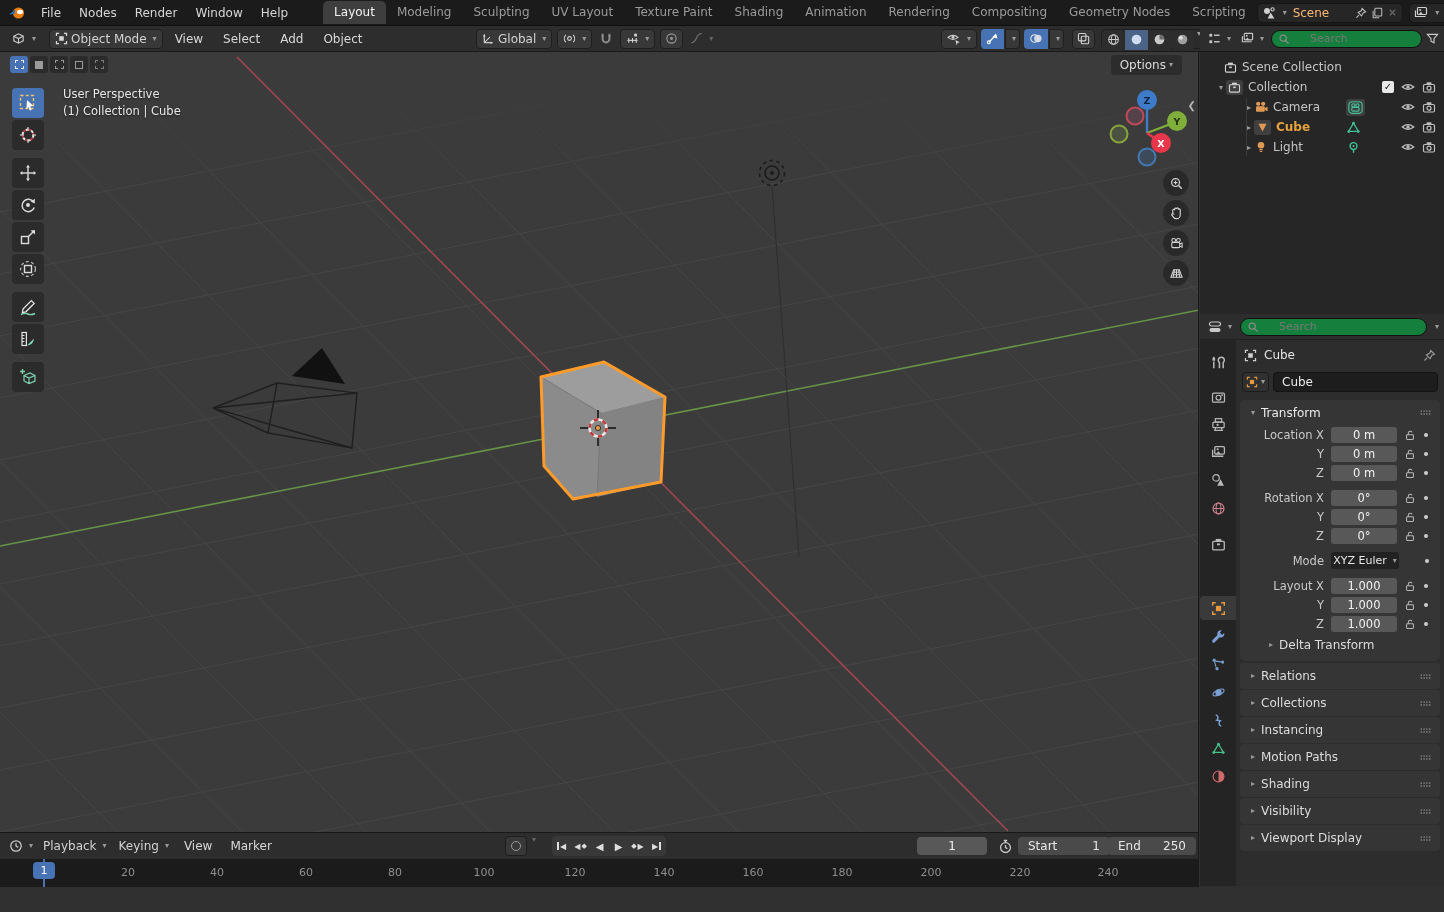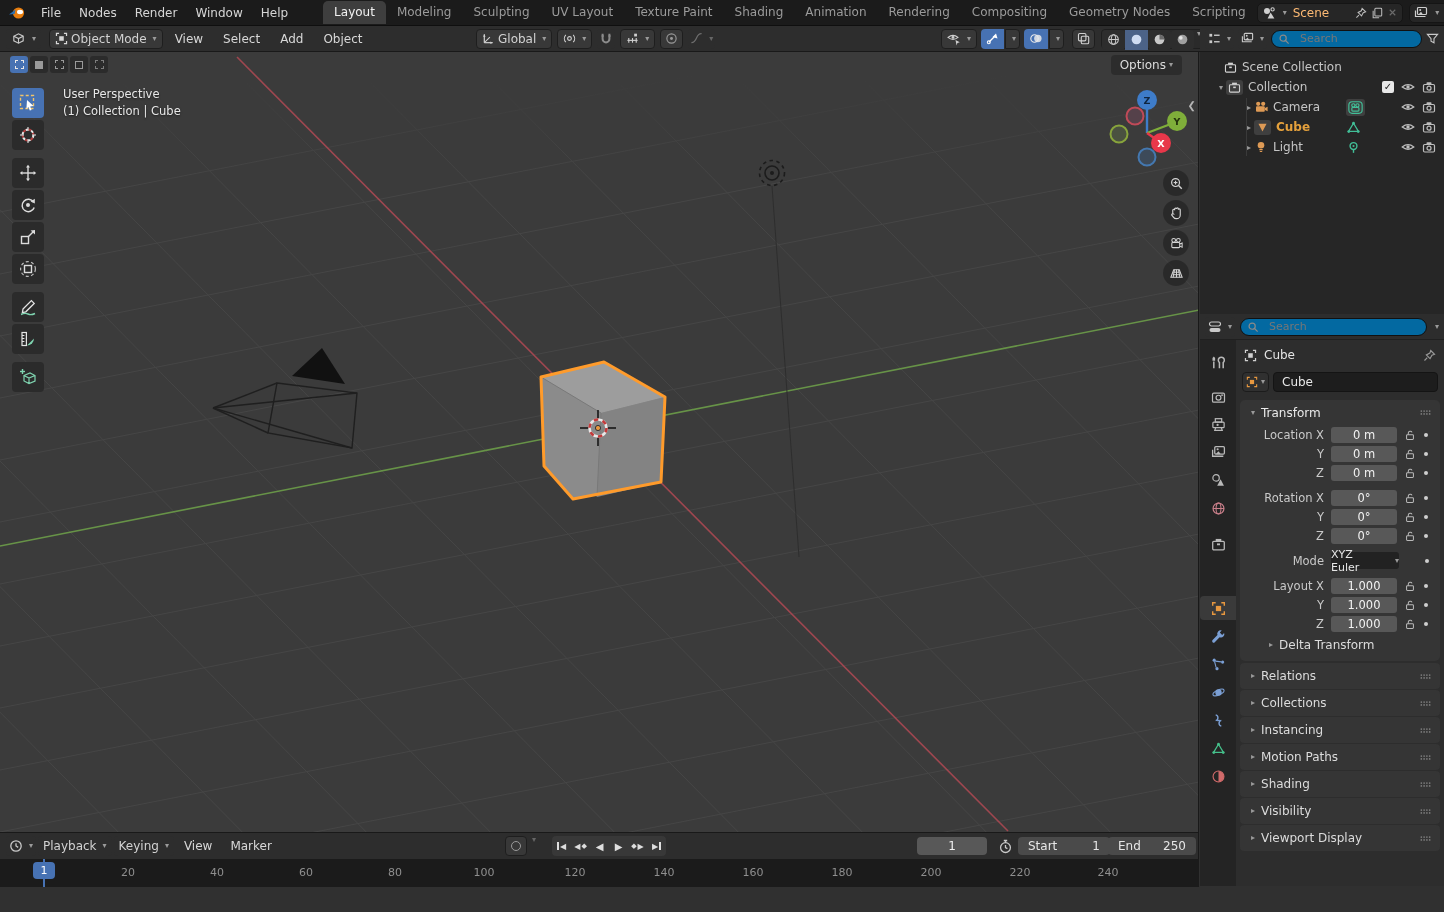--- a/index.html
+++ b/index.html
@@ -20,21 +20,21 @@
 .idwidget{display:flex;align-items:center;background:#262626;border:1px solid #151515;border-radius:5px;height:20px;padding:0 4px;gap:4px}
 .idwidget .name{color:#fdba74;padding:0 22px 0 2px}
 
 .ehead{position:absolute;background:#2d2d2d;border-bottom:1px solid #191919;display:flex;align-items:center}
 #vhead{left:0;top:26px;width:1200px;height:26px;padding:0 6px;gap:4px}
 #ohead{left:1200px;top:26px;width:244px;height:26px;padding:0 5px;gap:4px}
 .hbtn{display:flex;align-items:center;background:#2d2d2d;border-radius:4px;height:20px;padding:0 5px;gap:3px}
 .hbtn.box{background:#383838;border:1px solid #1e1e1e}
 .hbtn.blue{background:#4772b3}
 .hmenu{padding:0 8px;color:#d8d8d8}
-.search{display:flex;align-items:center;background:#0369a1;border:1px solid #111;border-radius:10px;height:18px;padding:0 6px;gap:10px;flex:1}
+.search{display:flex;align-items:center;background:#15803d;border:1px solid #111;border-radius:10px;height:18px;padding:0 6px;gap:20px;flex:1}
 .search input{background:transparent;border:none;outline:none;color:#cfcfcf;font:11px "DejaVu Sans",sans-serif;width:100%}
 .search input::placeholder{color:#777}
 
 #viewport{position:absolute;left:0;top:52px;width:1199px;height:780px;background:#3b3b3b;overflow:hidden;border-right:1px solid #191919}
 #gridsvg,#scenesvg{position:absolute;left:0;top:0}
 #gridlines line{stroke:#464646;stroke-width:1}
 #horizon{position:absolute;left:0;top:0;width:100%;height:130px;background:linear-gradient(#3b3b3b 18%,rgba(59,59,59,0))}
 #vp-text{position:absolute;left:63px;top:34px;line-height:17px;color:#e8e8e8;text-shadow:0 1px 2px rgba(0,0,0,.5);font-size:11.5px}
 #vp-text .sub{font-weight:normal}
 #selmode{position:absolute;left:10px;top:4px;display:flex;gap:2px}
@@ -72,21 +72,21 @@
 #name-chip{display:flex;align-items:center;background:#303030;border:1px solid #1c1c1c;border-radius:4px;height:20px;padding:0 3px}
 #name-field{flex:1;background:#1d1d1d;border:1px solid #141414;border-radius:4px;height:20px;display:flex;align-items:center;padding:0 8px;color:#e8e8e8}
 .panel{margin:2px 4px;background:#353535;border-radius:5px;padding-bottom:4px}
 .panel-h{display:flex;align-items:center;height:25px;padding:0 8px;gap:6px;color:#e9e9e9}
 .panel-h .grip{margin-left:auto;color:#7d7d7d}
 .cpanel{margin:1px 4px;background:#353535;border-radius:4px;height:26px;display:flex;align-items:center;padding:0 8px;gap:6px;color:#dcdcdc}
 .cpanel .grip{margin-left:auto;color:#7d7d7d}
 .trow{display:flex;align-items:center;height:19px;padding-right:6px}
 .trow .tl{width:84px;text-align:right;color:#c9c9c9;margin-right:7px;font-size:11.5px}
 .tfield{width:66px;height:16px;background:#585858;border-radius:3px;color:#f2f2f2;text-align:center;font-size:11.5px;line-height:16px}
-.tdrop{width:68px;height:17px;background:#222;border-radius:3px;color:#e6e6e6;font-size:11px;display:flex;align-items:center;justify-content:center;gap:10px}
+.tdrop{width:68px;height:17px;background:#222;border-radius:3px;color:#e6e6e6;font-size:11px;display:flex;align-items:center;justify-content:center;gap:3px}
 .tlock{color:#b9b9b9;margin-left:7px}
 .tdot{width:4px;height:4px;border-radius:50%;background:#cfcfcf;margin-left:8px}
 .tgap2{height:6px}
 #subpanel-row{display:flex;align-items:center;gap:6px;height:24px;padding-left:26px;color:#dcdcdc}
 
 #timeline{position:absolute;left:0;top:832px;width:1199px;height:54px;background:#2d2d2d;border-right:1px solid #191919;border-top:1px solid #191919}
 #t-head{position:absolute;left:0;top:0;width:1199px;height:26px;display:flex;align-items:center;padding:0 6px;gap:2px}
 #t-ruler{position:absolute;left:0;top:26px;width:1199px;height:28px;background:#1b1b1b}
 .tick{position:absolute;top:7px;width:34px;text-align:center;color:#8f8f8f;font-size:11px}
 #playhead-line{position:absolute;left:43px;top:0;width:2px;height:28px;background:#4772b3}

